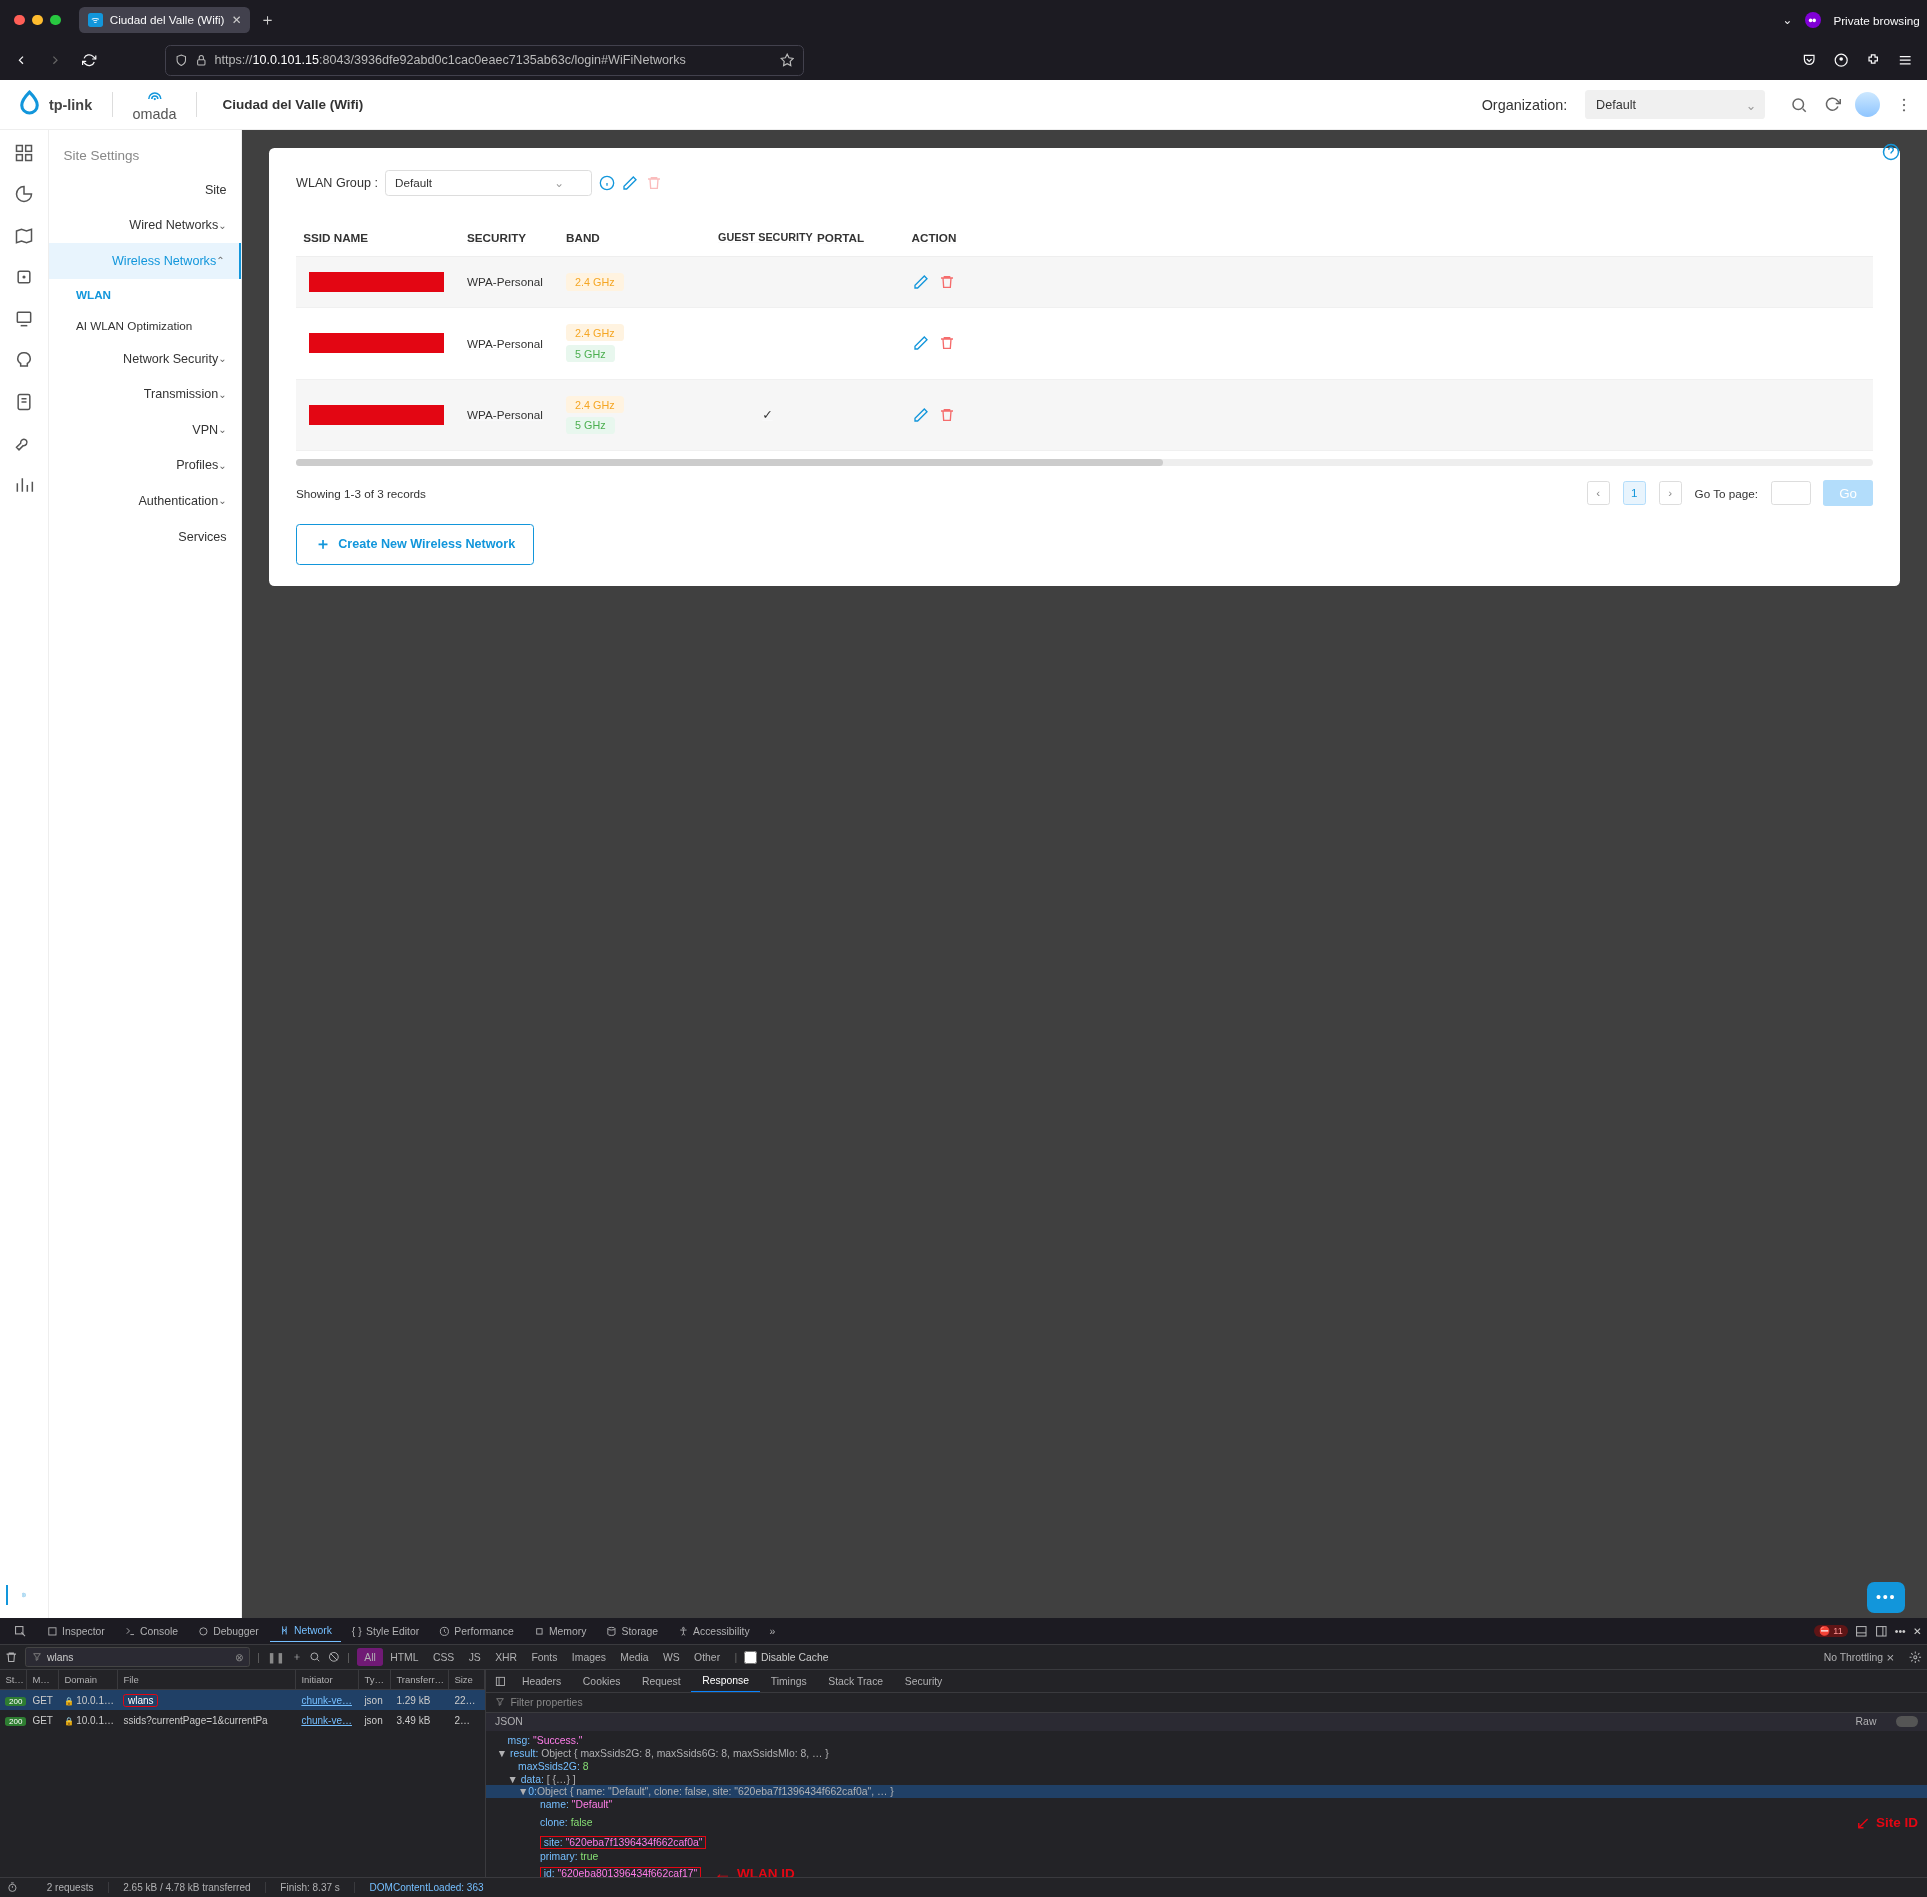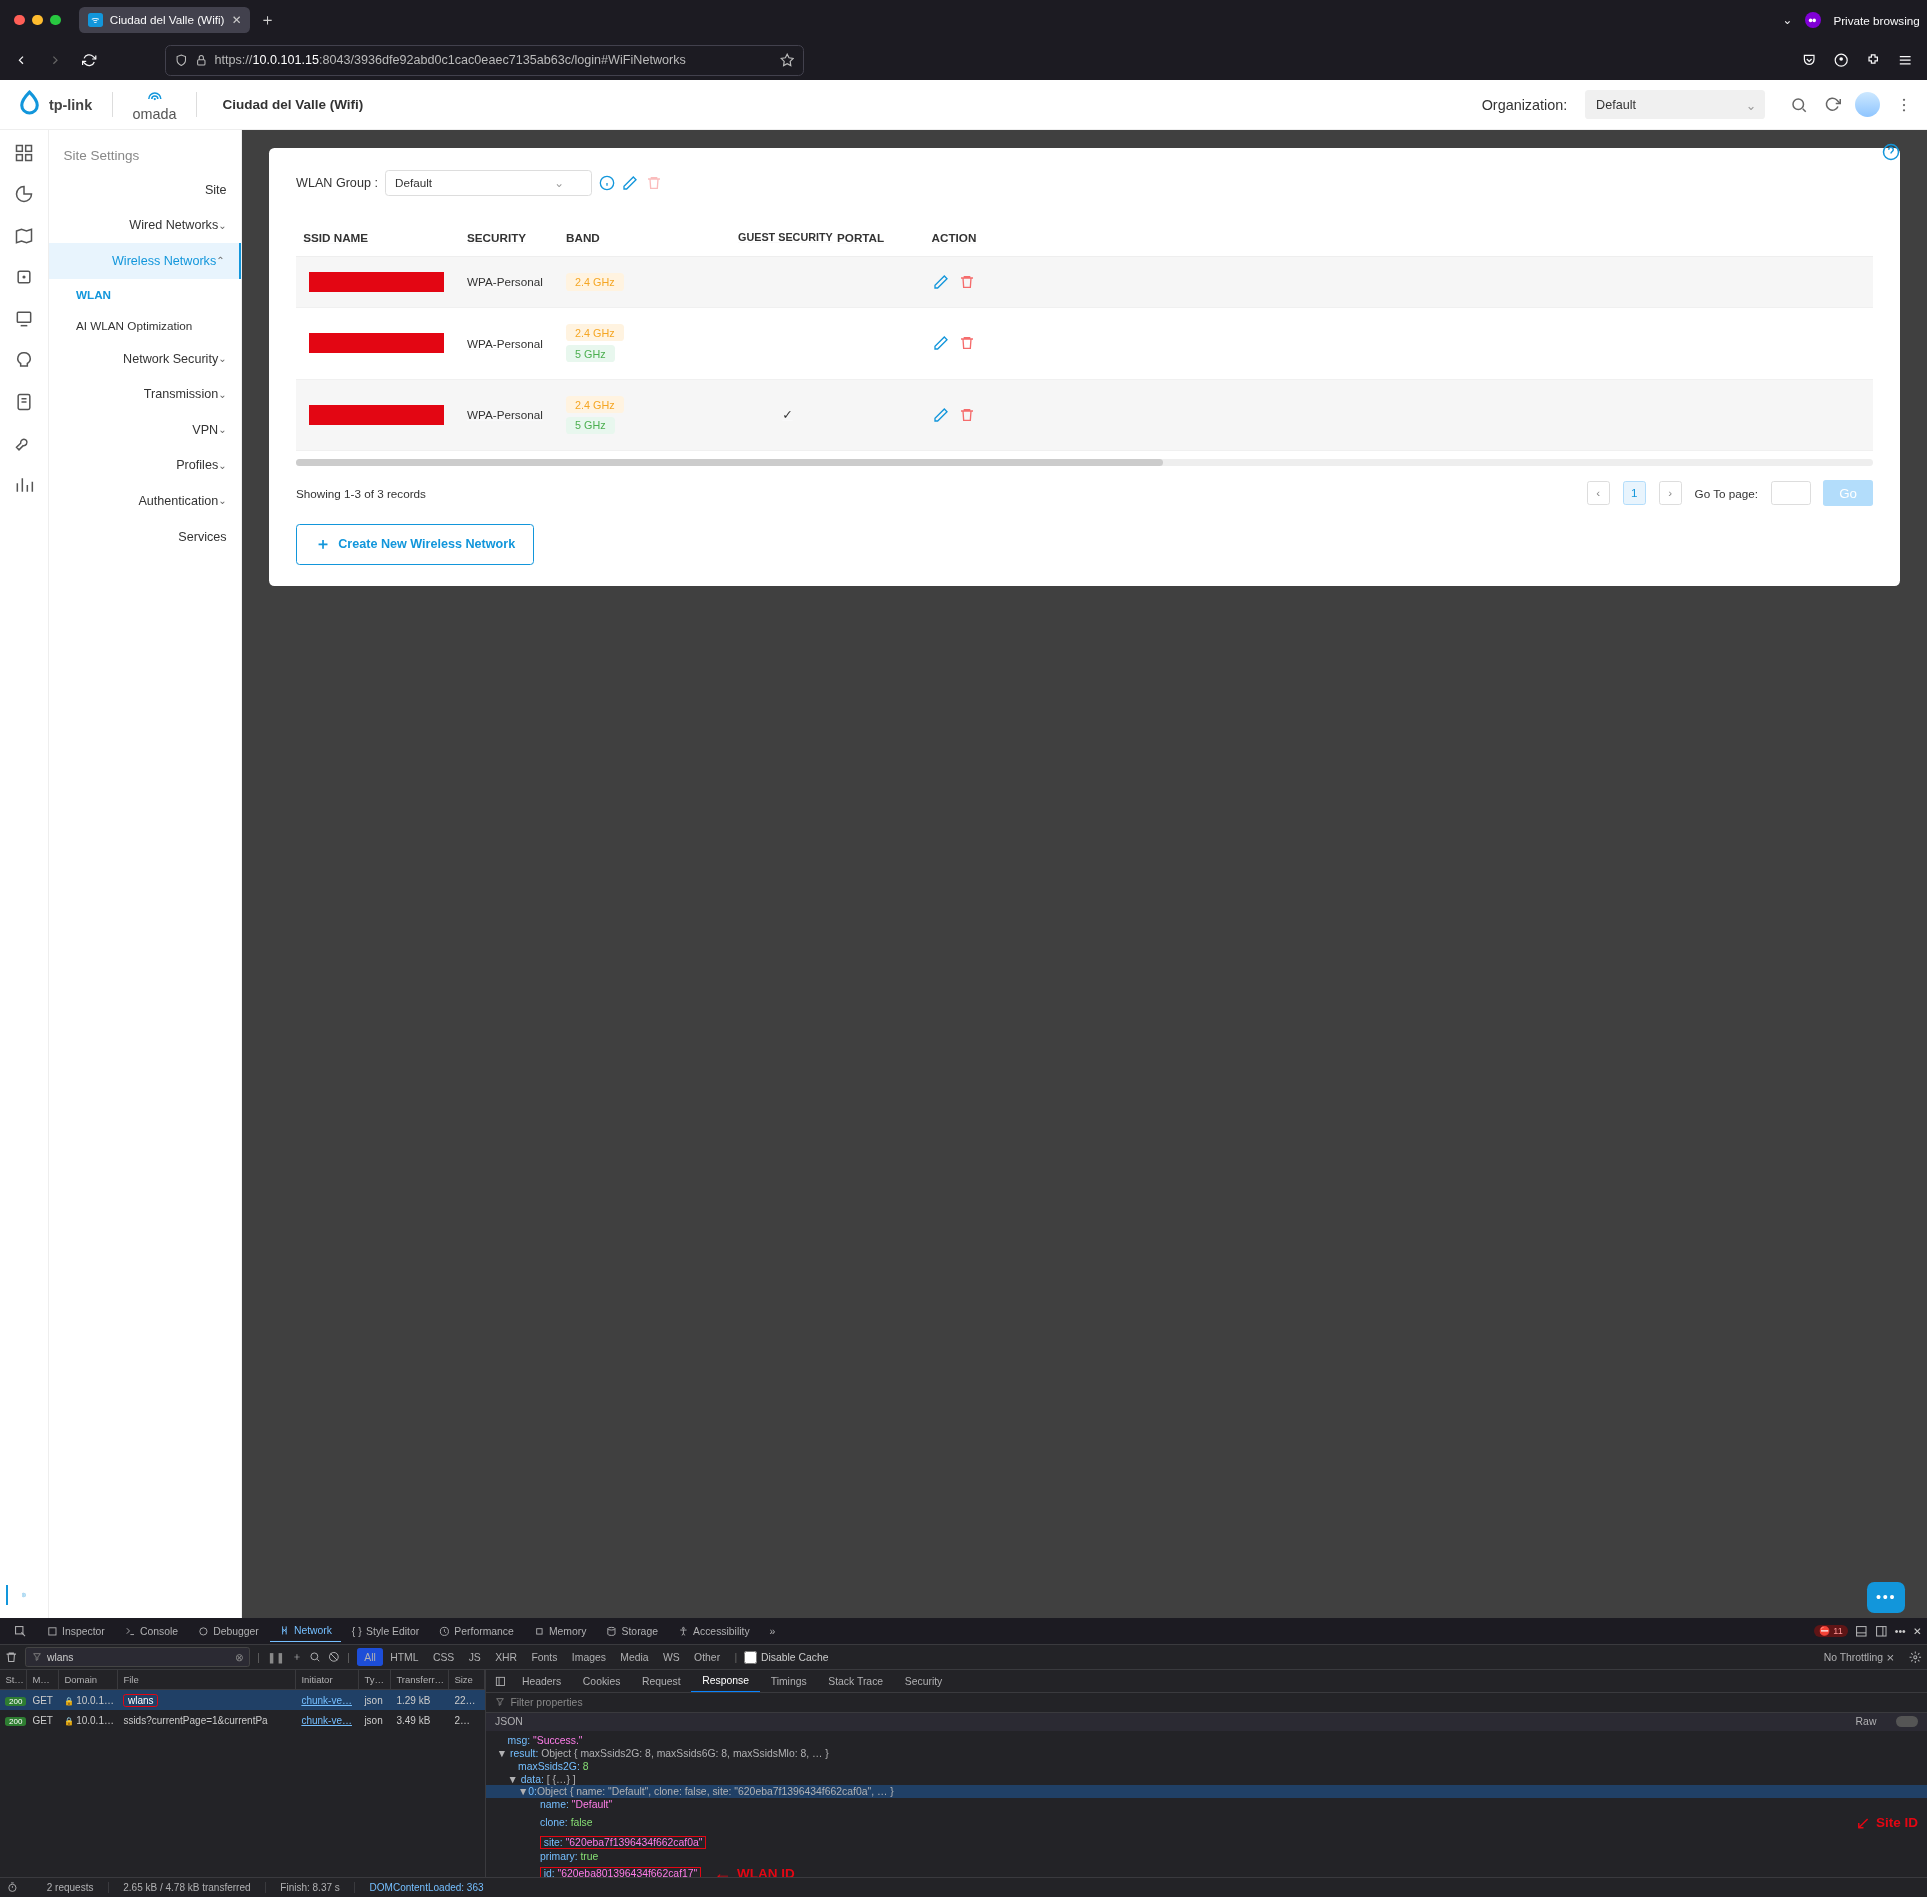--- a/index.html
+++ b/index.html
@@ -66,21 +66,21 @@
 .wlan-select { border:0.9px solid #ddd; border-radius:3.6px; padding:5.4px 27px 5.4px 9px; font-size:11.7px; min-width:207px; color:#333; cursor:pointer; }
 .info-icon, .edit-icon-sm, .trash-icon-sm { width:16px; height:16px; cursor:pointer; }
 .info-icon { color:#1296db; }
 .edit-icon-sm { color:#1296db; }
 .trash-icon-sm { color:#f56c6c; opacity:0.45; }
 
 .table { width:100%;text-decoration:underline; }
 .table-head { display:flex; padding:12.6px 0; border-bottom:0.9px solid #eee; font-weight:600; font-size:11.7px; color:#333; }
 .col-ssid { width:171px; padding-left:7.2px; }
 .col-sec { width:99px; }
-.col-band { width:172px; }
+.col-band { width:152px; }
 .col-guest { width:99px; font-size:10.8px; }
 .col-portal { width:81px; }
 .col-action { width:72px; text-align:center; }
 .table-row { display:flex; align-items:center; padding:14.4px 0; border-bottom:0.9px solid #f0f0f0; }
 .table-row.highlight { background:#f6f6f6; }
 .redact { background:#e30613; height:20px; width:135px; margin-left:5.4px; }
 .badge { display:inline-block; padding:2.7px 9px; border-radius:3.6px; font-size:10.8px; margin:1.8px 0; }
 .badge-orange { background:#fff3e0; color:#f5a623; }
 .badge-green { background:#e8f7ee; color:#4caf50; }
 .sec-text { font-size:11.7px; color:#333; line-height:1.3; }
@@ -108,21 +108,21 @@
 .dt-tabs { display:flex; align-items:center; height:27px; border-bottom:0.9px solid #3a3a3e; background:#1c1b22; padding:0 5.4px; gap:1.8px; }
 .dt-tab { padding:5.4px 9px; color:#b1b1b3; cursor:pointer; display:flex; align-items:center; gap:4.5px; }
 .dt-tab.active { color:#75bfff; border-bottom:1.8px solid #75bfff; }
 .dt-tab-right { margin-left:auto; display:flex; align-items:center; gap:7.2px; }
 .dt-err-badge { background:#5f1516; color:#ff9494; border-radius:7.2px; padding:0.9px 5.4px; font-size:9px; display:flex; align-items:center; gap:2.7px; }
 
 .dt-toolbar { display:flex; align-items:center; height:25px; border-bottom:0.9px solid #3a3a3e; padding:0 5.4px; gap:7.2px; }
 .dt-filter { background:#2b2a33; border:0.9px solid #444; border-radius:2.7px; padding:2.7px 5.4px; color:#ccc; display:flex; align-items:center; gap:5.4px; width:225px; }
 .dt-chip-row { display:flex; gap:0; }
 .dt-chip { padding:3.6px 7.2px; color:#b1b1b3; cursor:pointer; }
-.dt-chip.active { background:#1d4ed8; border-radius:2.7px; }
+.dt-chip.active { background:#701a75; border-radius:2.7px; }
 .dt-check { display:flex; align-items:center; gap:3.6px; }
 .dt-throttle { margin-left:auto; color:#b1b1b3; }
 
 .dt-body { display:flex; height:207px; }
 .dt-left { width:486px; border-right:0.9px solid #3a3a3e; display:flex; flex-direction:column; }
 .dt-cols { display:flex; height:20px; background:#232327; border-bottom:0.9px solid #3a3a3e; font-size:9.5px; color:#b1b1b3; }
 .dt-cols > div { padding:3.6px 5.4px; border-right:0.9px solid #3a3a3e; overflow:hidden; }
 .c-st{width:27px;} .c-m{width:32px;} .c-dom{width:59px;} .c-file{flex:1;} .c-init{width:63px;} .c-ty{width:32px;} .c-tr{width:58px;} .c-sz{width:36px;}
 .dt-req-row { display:flex; height:20px; font-size:10px; align-items:center; }
 .dt-req-row.selected { background:#204066; }

